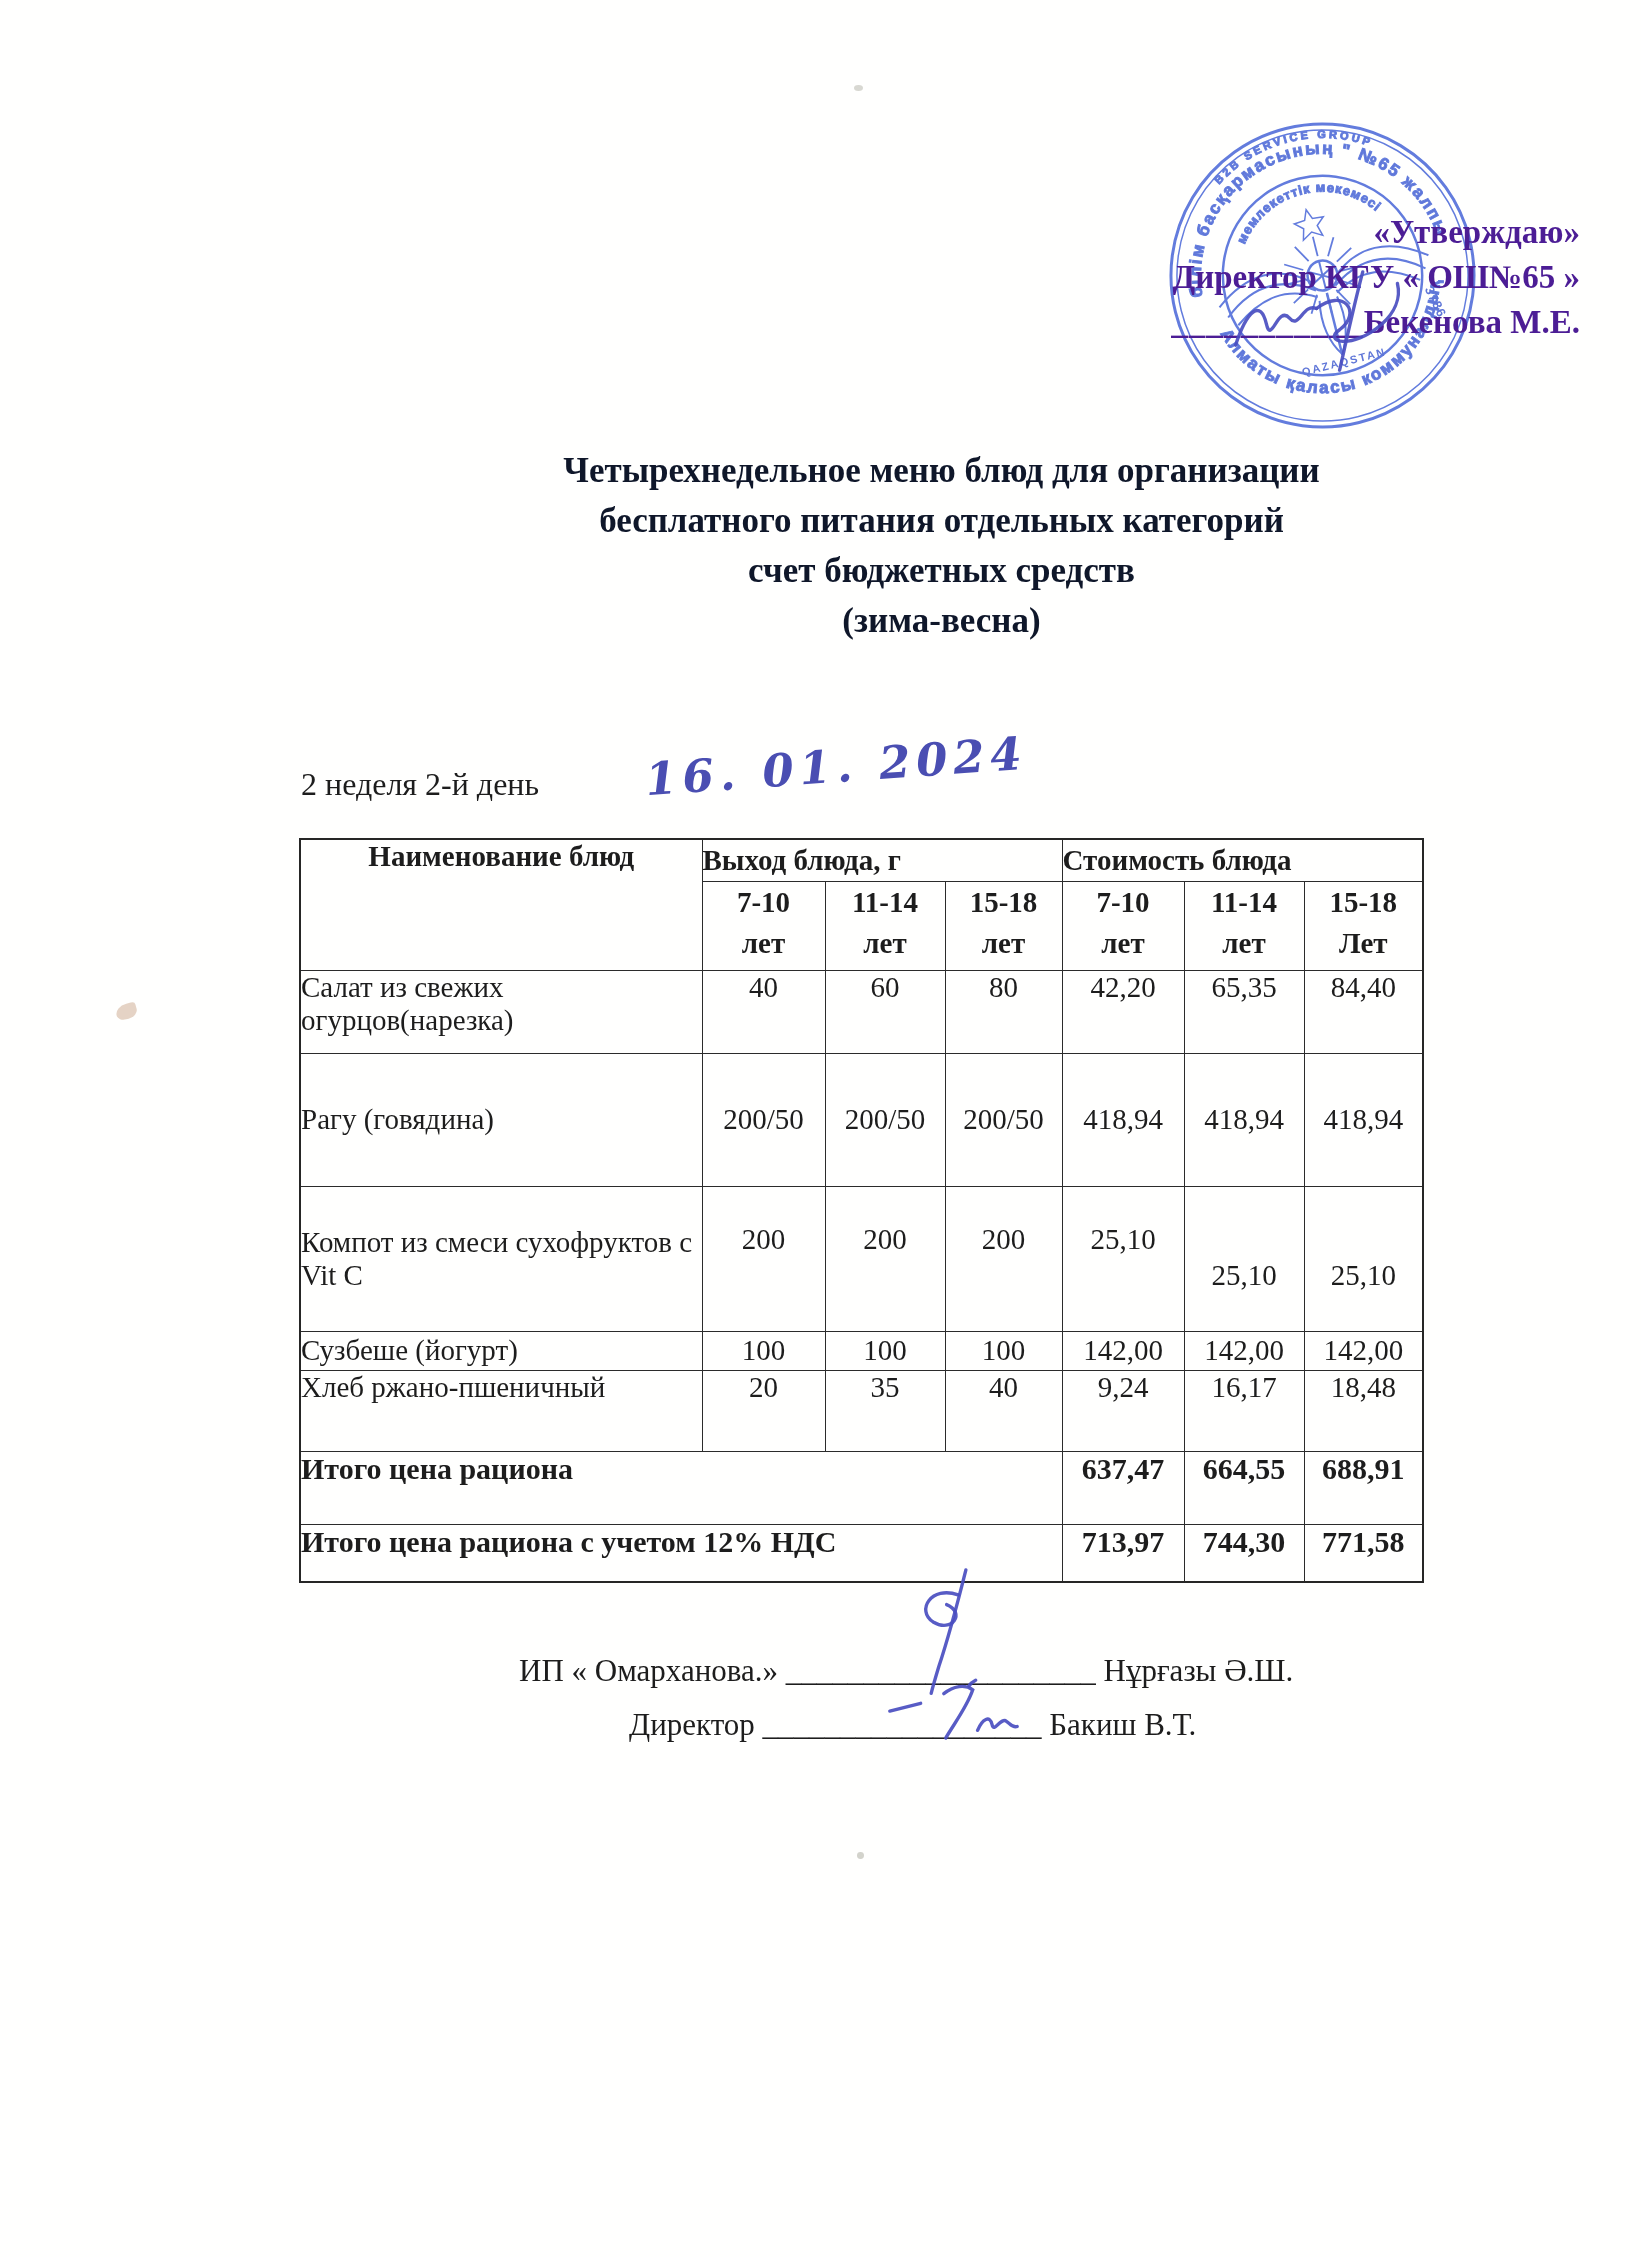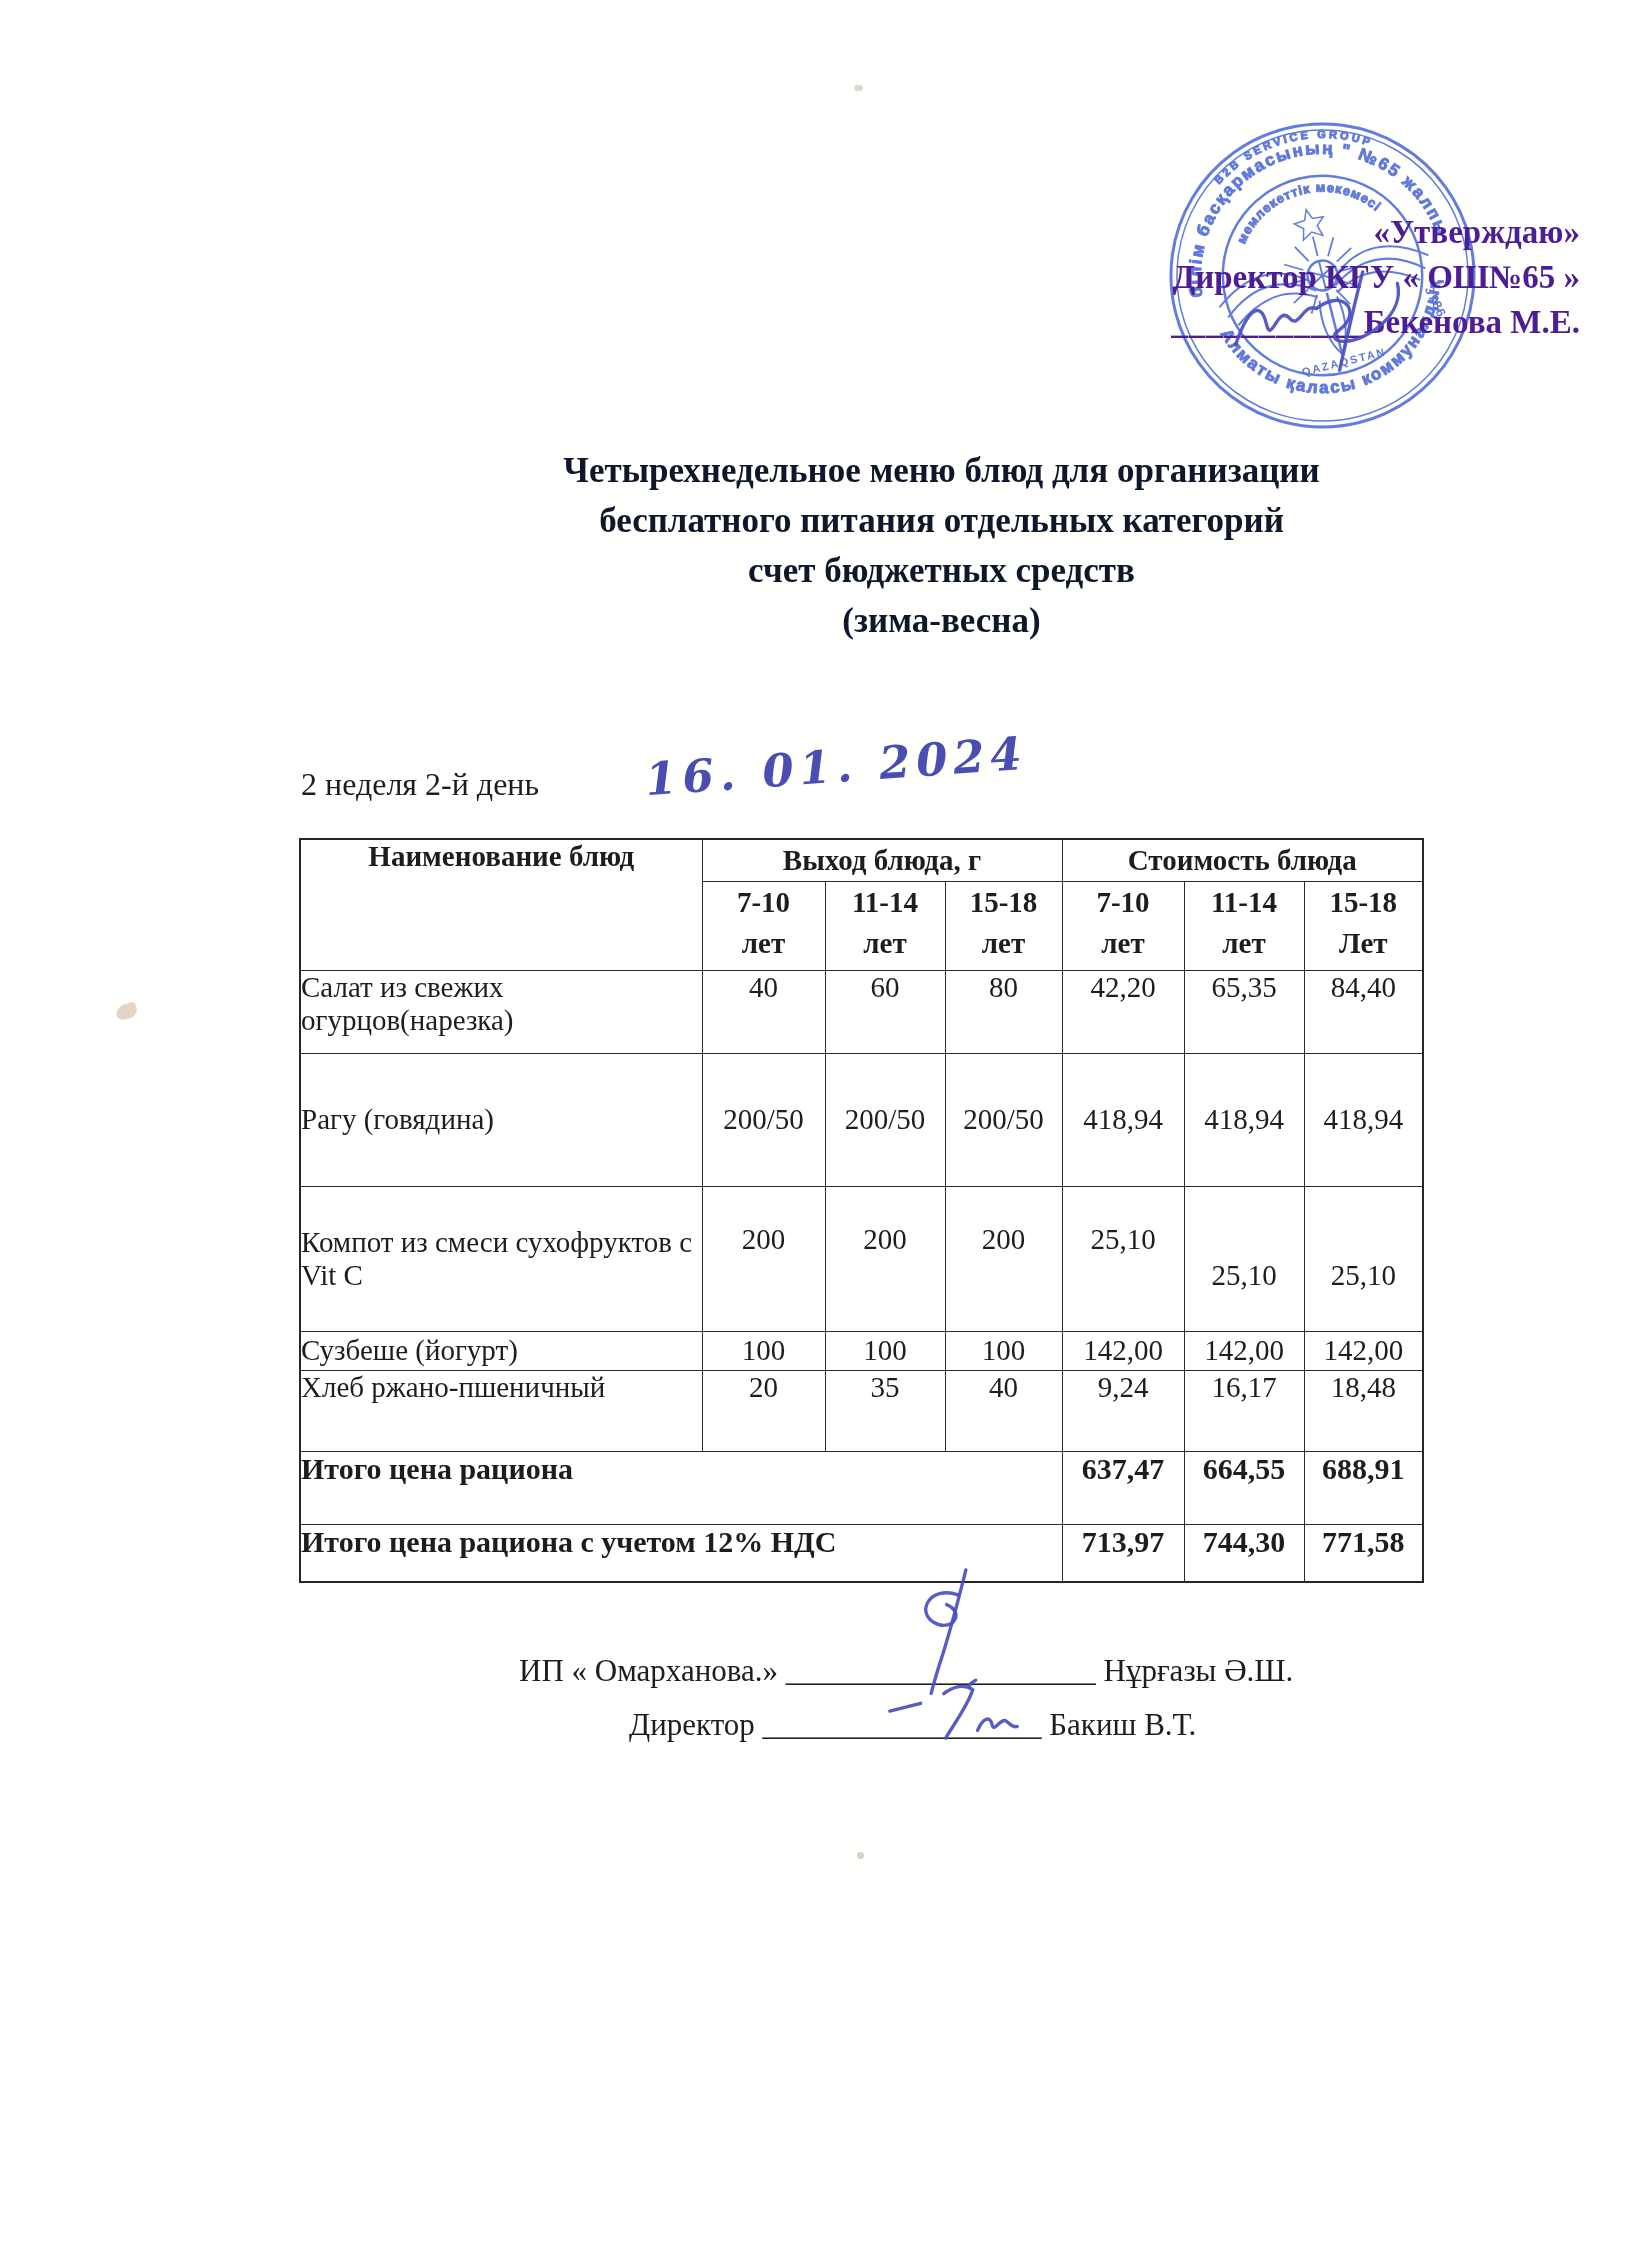--- a/index.html
+++ b/index.html
@@ -56,21 +56,21 @@
   
   table.menu {
     position:absolute; left:299px; top:838px;
     border-collapse:collapse; table-layout:fixed;
     font-size:29px; color:#1d1d1d;
     border:2.9px solid #262626;
   }
   table.menu td { border:1.9px solid #2b2b2b; padding:0; overflow:hidden; }
   td.namecell { padding-left:9.7px; padding-right:5.8px; text-align:left; }
   .hdr { font-weight:bold; text-align:center; vertical-align:top; padding-top:3.9px; }
-  .hdr-group { font-weight:bold; text-align:center; padding-left:13.5px; vertical-align:middle; }
+  .hdr-group { font-weight:bold; text-align:left; padding-left:13.5px; vertical-align:middle; }
   .agegrid div { line-height:41px; }
   .rowA { height:42px; }
   .rowB { height:89px; }
   .rowB td { border-bottom:2.9px solid #242424; }
   .r0 { height:83px;padding-left:20px; } .r0 td { vertical-align:top; padding-top:3.9px; border-bottom:2.9px solid #242424; }
   .r1 { height:133px; } .r1 td { vertical-align:middle; }
   .r2 { height:145px; } .r2 td { vertical-align:middle; }
   .r2 td.hi  { padding-bottom:39px; }
   .r2 td.low { padding-top:33px; }
   .r3 { height:39px; } .r3 td { vertical-align:middle; }

